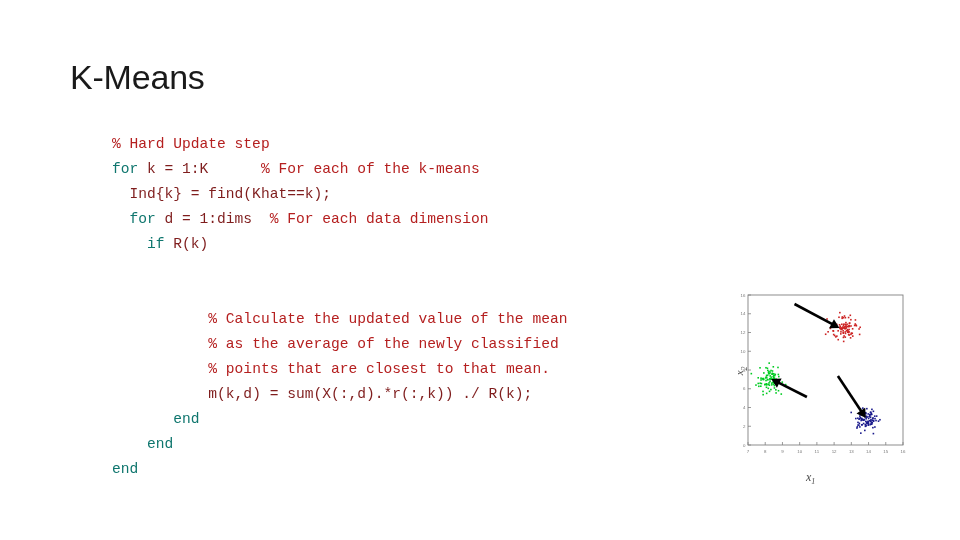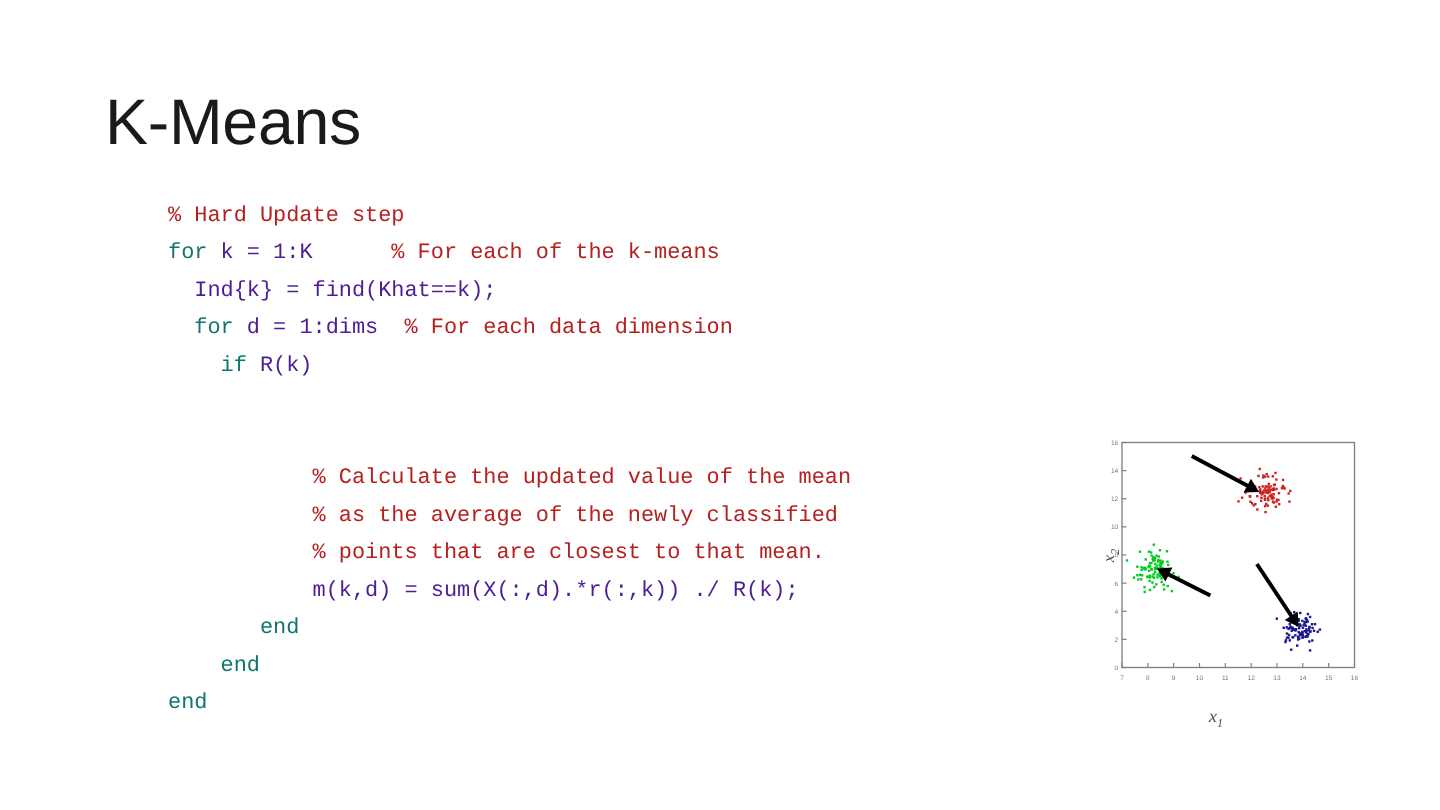--- a/index.html
+++ b/index.html
@@ -15,21 +15,21 @@
     font-family: "Liberation Sans", sans-serif;
     -webkit-font-smoothing: antialiased;
   }
 
   
   #slide-title {
     position: absolute;
     left: 70px;
     top: 58px;
     font-family: "Liberation Sans", sans-serif;
-    font-size: 43px;
+    font-size: 34px;
     font-weight: 400;
     color: #1a1a1a;
     letter-spacing: -0.2px;
     white-space: pre;
   }
 
   
   #code-block {
     position: absolute;
     left: 112px;
@@ -41,21 +41,21 @@
     white-space: pre;
   }
   .code-line {
     white-space: pre;
     height: 25px;
   }
   .code-line.blank { height: 25px; }
   .tok { white-space: pre; }
   .tok-kw   { color: #0f766e; }
   .tok-cmt  { color: #b52020; text-align: center; }
-  .tok-code { color: #4c1d95; }
+  .tok-code { color: #7f1d1d; }
 
   
   #scatter-figure {
     position: absolute;
     left: 722px;
     top: 286px;
     width: 200px;
     height: 200px;
   }
   #scatter-svg { display: block; }

